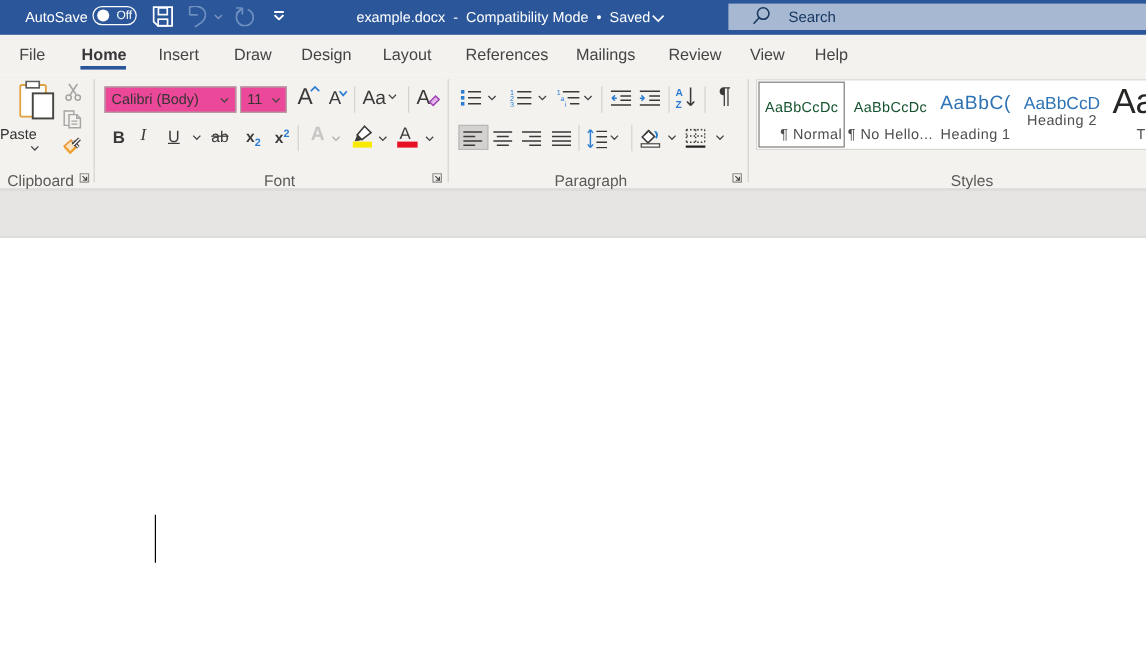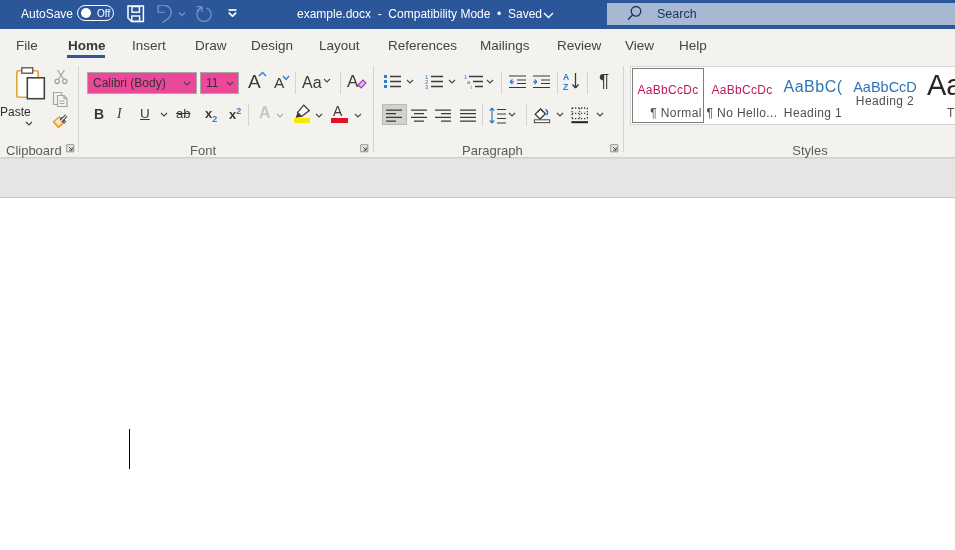--- a/index.html
+++ b/index.html
@@ -38,21 +38,21 @@
   .icn { position:absolute; }
 
   
   .combo { position:absolute; top:10px; height:22px; background:#ec4899; border:1px solid #aaa8a6;
     font-size:12px; color:#333; }
 
   
   #stylepanel { position:absolute; left:630px; top:4px; width:326px; height:59px;
     background:#fff; border:1px solid #d8d6d4; }
   .styleitem { position:absolute; text-align:center; color:#4a4a48; }
-  .stylebig { font-size:12px; color:#be185d; letter-spacing:0.3px;text-align:right; }
+  .stylebig { font-size:12px; color:#14532d; letter-spacing:0.3px;text-align:right; }
   .stylelbl { font-size:12px; color:#4f4e4c; letter-spacing:0.4px; }
 
   
   #band { position:absolute; left:0; top:158px; width:955px; height:39px; background:#e6e5e4;
     border-top:1px solid #dcdad8; }
   #page { position:absolute; left:0; top:197px; width:955px; height:353px; background:#fff;
     border-top:1px solid #c9c8c7; }
   #hello { position:absolute; left:128px; top:232px; font-size:37px; letter-spacing:-1.6px; color:#000;
     font-family:"Liberation Sans", sans-serif; }
   #cursor { position:absolute; left:129px; top:231px; width:1px; height:40px; background:#000; }
@@ -210,21 +210,21 @@
     <svg class="abs" style="left:315px;top:51px" width="8" height="6" viewBox="0 0 8 6">
         <path d="M1 1 L4 4 L7 1" fill="none" stroke="#444" stroke-width="1.1"></path>
       </svg>
 
     <div class="abs" style="left:333px;top:41px;font-size:14px;color:#3b3a39">A</div>
     <div class="abs" style="left:331px;top:56px;width:17px;height:5px;background:#e81123"></div>
     <svg class="abs" style="left:354px;top:51px" width="8" height="6" viewBox="0 0 8 6">
         <path d="M1 1 L4 4 L7 1" fill="none" stroke="#444" stroke-width="1.1"></path>
       </svg>
     <div class="gsep" style="left:373px"></div>
-    <div class="glabel" style="left:190px;width:56px;text-align:left">Font</div>
+    <div class="glabel" style="left:190px;width:56px;text-align:right">Font</div>
     <svg class="launcher" style="left:360px" width="9" height="9" viewBox="0 0 9 9">
       <path d="M0.8 0.8 H7.8 V7.8 H0.8 Z" fill="none" stroke="#8f8d8b" stroke-width="1"></path>
       <path d="M2.8 2.8 L6.0 6.0 M6.2 3.2 V6.2 H3.2" fill="none" stroke="#4a4947" stroke-width="1"></path>
     </svg>
 
     <svg class="abs" style="left:384px;top:12px" width="17" height="15" viewBox="0 0 17 15">
       <rect x="0" y="1" width="3" height="3" fill="#2b7cd3"></rect>
         <rect x="0" y="6" width="3" height="3" fill="#2b7cd3"></rect>
         <rect x="0" y="11" width="3" height="3" fill="#2b7cd3"></rect>
       <path d="M6 2.5 h11 M6 7.5 h11 M6 12.5 h11" stroke="#3b3a39" stroke-width="1.3"></path>

